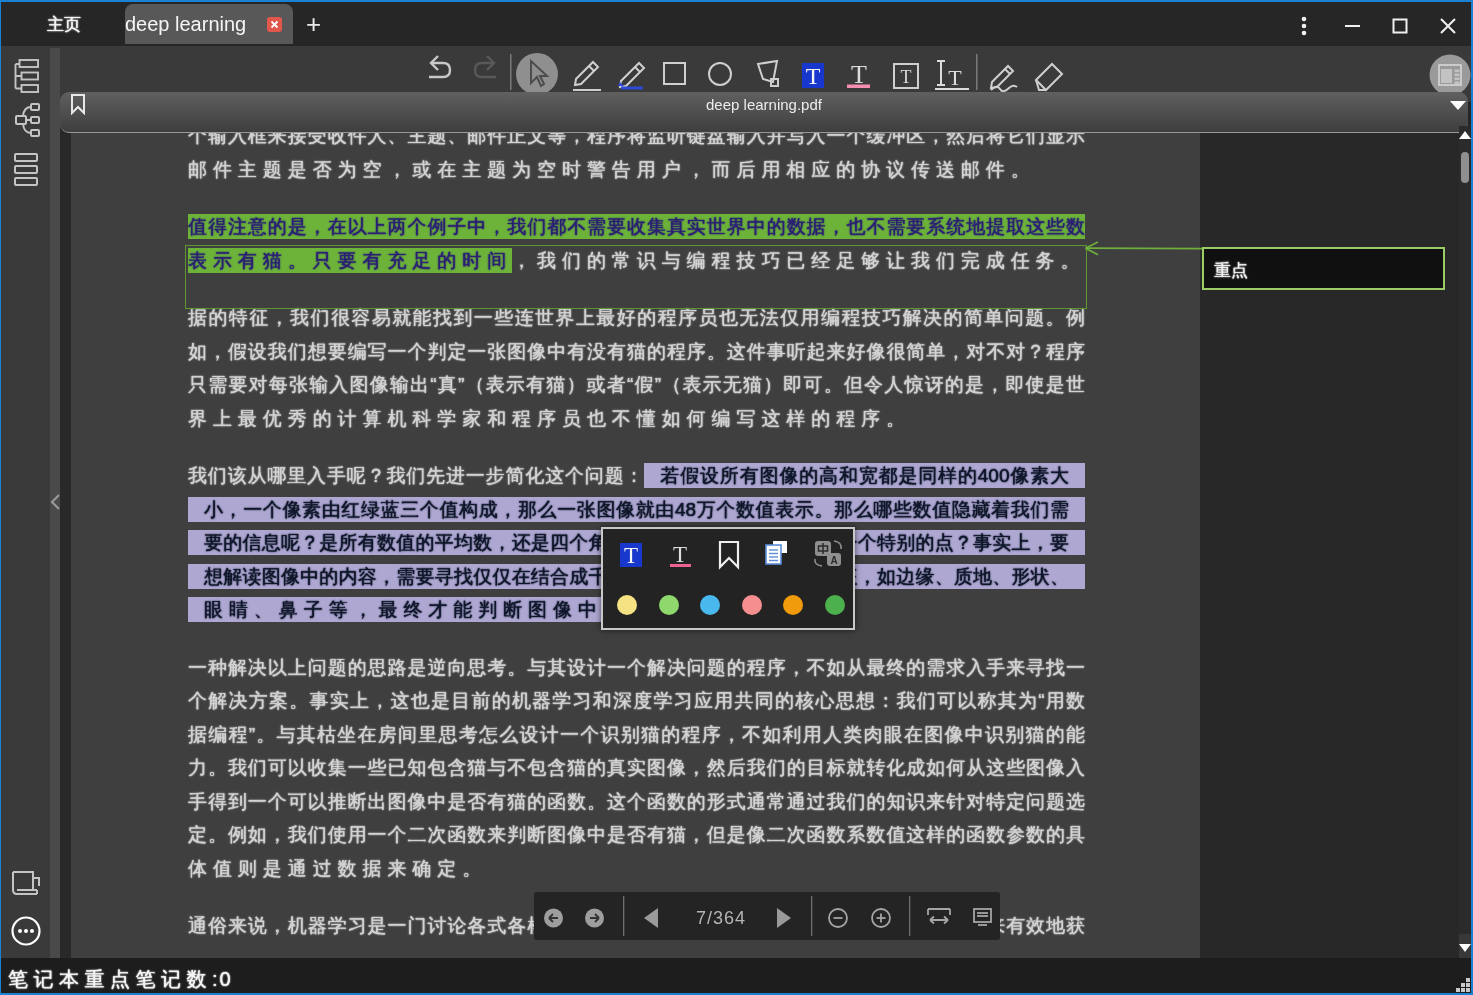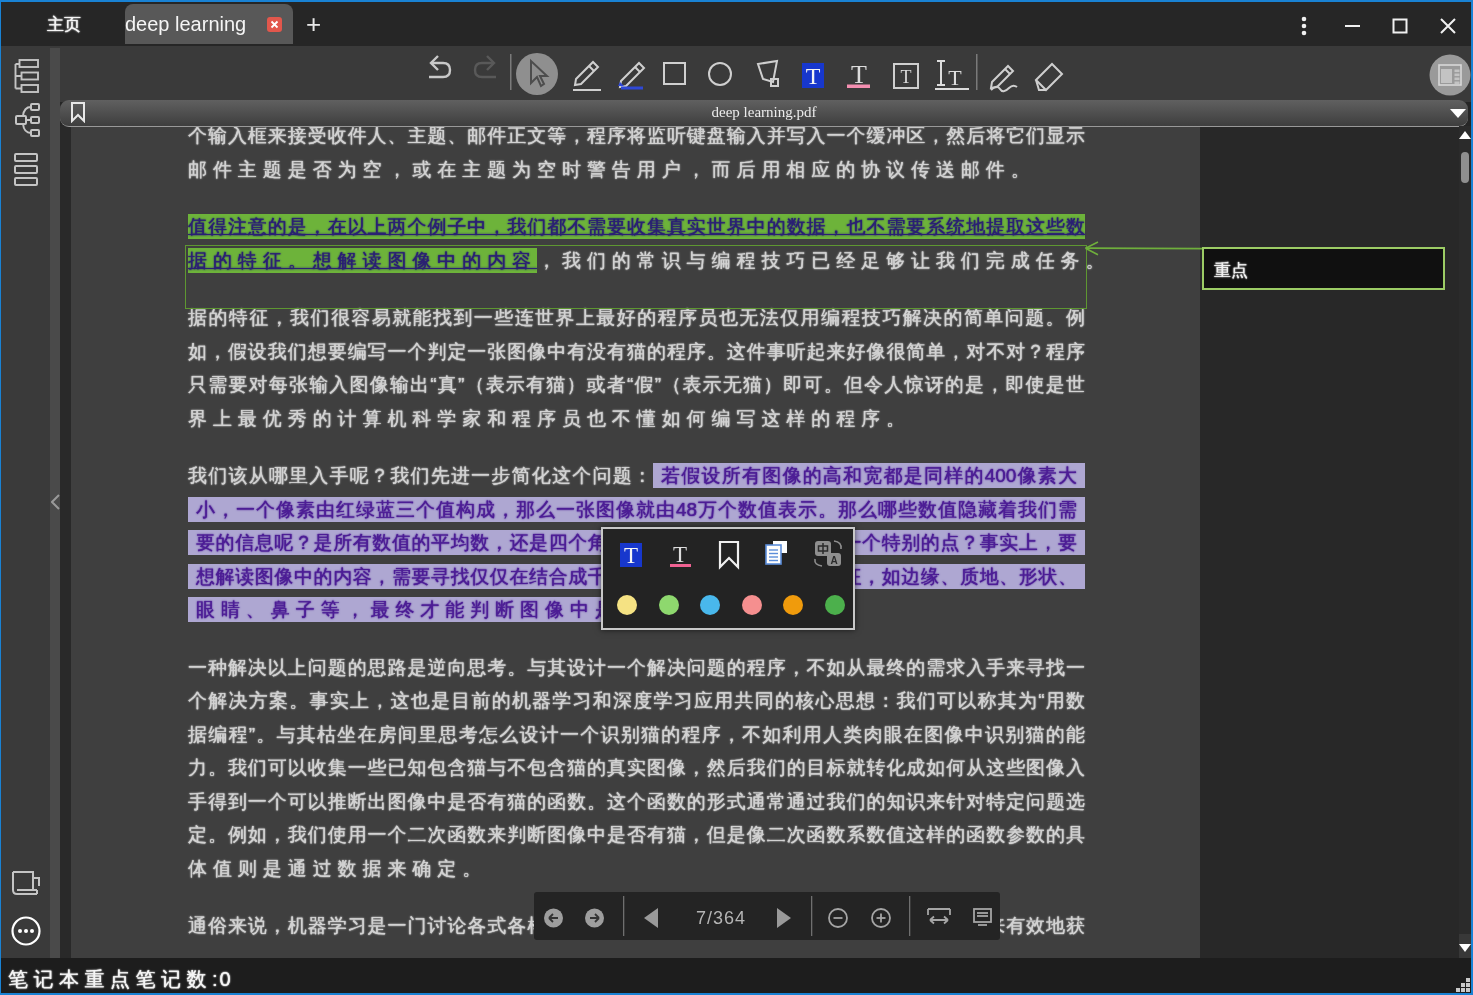--- a/index.html
+++ b/index.html
@@ -16,33 +16,33 @@
   .plus { position:absolute; left:306px; top:9px; color:#e8e8e8; font-size:26px; font-weight:300; line-height:26px; }
   
   .toolbar { position:absolute; left:0; top:46px; width:100%; height:56px; background:#3a3a3a; }
   
   .sidebar { position:absolute; left:0; top:102px; width:50px; height:856px; background:#3a3a3a; }
   .splitter { position:absolute; left:50px; top:48px; width:10px; height:910px; background:#4a4a4a; }
   .gap { position:absolute; left:60px; top:126px; width:11px; height:832px; background:#292929; }
   .page { position:absolute; left:71px; top:126px; width:1129px; height:832px; background:#3f3f3f; overflow:hidden; }
   .rpanel { position:absolute; left:1200px; top:126px; width:271px; height:832px; background:#282828; }
   
-  .headerbar { position:absolute; left:60px; top:100px; width:1408px; height:27px; background:linear-gradient(#606060,#3e3e3e); border-radius:9px; border-bottom:1px solid #999;font-family:Liberation Serif, serif; }
+  .headerbar { position:absolute; left:60px; top:92px; width:1408px; height:41px; background:linear-gradient(#606060,#3e3e3e); border-radius:9px; border-bottom:1px solid #999; }
   .headerbar .t { position:absolute; left:0; width:100%; text-align:center; top:4px; color:#ececec; font-size:15px; }
   
   .statusbar { position:absolute; left:0; top:958px; width:100%; height:42px; background:#1d1d1d; color:#f5f5f5; font-size:20px; }
   .statusbar .t { position:absolute; left:8px; top:8px; letter-spacing:5.5px; }
   
   .doc { position:absolute; left:117px; top:-7px; width:897px; color:#d2d2d2; font-size:19px; }
   .ln { width:897px; line-height:33.5px; height:33.5px; text-align:justify; text-align-last:justify; white-space:nowrap; }
   .lnf { text-align:left; text-align-last:left; letter-spacing:5.93px; }
   .cjk { text-shadow:0 0 1px currentColor, 0 0 2px currentColor; }
   .pgap { height:24px; }
-  .hlg { background:#6db33a; color:#2a2073; padding:2px 0;text-decoration:underline; }
-  .hlp { background:#aea7d2; color:#4c1d95; padding:2px 8px; }
+  .hlg { background:#6db33a; color:#2a2073; padding:2px 0; }
+  .hlp { background:#aea7d2; color:#0f172a; padding:2px 16px; }
   .grbox { position:absolute; left:114px; top:119px; width:902px; height:64px; border:1px solid #5e9731; }
   .notebox { position:absolute; left:1202px; top:247px; width:243px; height:43px; background:#101010; border:2px solid #9ccc65; color:#f0f0f0; font-size:17px;padding-left:40px; }
   .notebox .t { position:absolute; left:10px; top:10px; }
   
   .popup { position:absolute; left:601px; top:527px; width:254px; height:103px; background:#232323; border:2px solid #c8c8c8; box-shadow:0 0 6px rgba(0,0,0,.6); }
   .dot { position:absolute; top:66px; width:20px; height:20px; border-radius:50%; }
   
   .navbar { position:absolute; left:534px; top:892px; width:466px; height:48px; background:#242424; border-radius:3px; }
   .pageno { position:absolute; left:676px; top:905px; color:#b5b5b5; font-size:18px; letter-spacing:1px; }
   
@@ -154,21 +154,21 @@
 
 <div class="sidebar"></div>
 <div class="splitter"></div>
 <div class="gap"></div>
 <div class="page">
   <div class="doc cjk">
     <div class="ln">个输入框来接受收件人、主题、邮件正文等，程序将监听键盘输入并写入一个缓冲区，然后将它们显示</div>
     <div class="ln lnf">邮件主题是否为空，或在主题为空时警告用户，而后用相应的协议传送邮件。</div>
     <div class="pgap"></div>
     <div class="ln"><span class="hlg">值得注意的是，在以上两个例子中，我们都不需要收集真实世界中的数据，也不需要系统地提取这些数</span></div>
-    <div class="ln lnf"><span class="hlg">据的特征。想解读图像中的内容</span>，我们的常识与编程技巧已经足够让我们完成任务。</div>
+    <div class="ln lnf"><span class="hlg">表示有猫。只要有充足的时间</span>，我们的常识与编程技巧已经足够让我们完成任务。</div>
     <div class="pgap"></div>
     <div class="ln">据的特征，我们很容易就能找到一些连世界上最好的程序员也无法仅用编程技巧解决的简单问题。例</div>
     <div class="ln">如，假设我们想要编写一个判定一张图像中有没有猫的程序。这件事听起来好像很简单，对不对？程序</div>
     <div class="ln">只需要对每张输入图像输出“真”（表示有猫）或者“假”（表示无猫）即可。但令人惊讶的是，即使是世</div>
     <div class="ln lnf">界上最优秀的计算机科学家和程序员也不懂如何编写这样的程序。</div>
     <div class="pgap"></div>
     <div class="ln">我们该从哪里入手呢？我们先进一步简化这个问题：<span class="hlp">若假设所有图像的高和宽都是同样的400像素大</span></div>
     <div class="ln"><span class="hlp">小，一个像素由红绿蓝三个值构成，那么一张图像就由48万个数值表示。那么哪些数值隐藏着我们需</span></div>
     <div class="ln"><span class="hlp">要的信息呢？是所有数值的平均数，还是四个角的数值，或者是图像中的某一个特别的点？事实上，要</span></div>
     <div class="ln"><span class="hlp">想解读图像中的内容，需要寻找仅仅在结合成千上万的数值时才会出现的特征，如边缘、质地、形状、</span></div>

